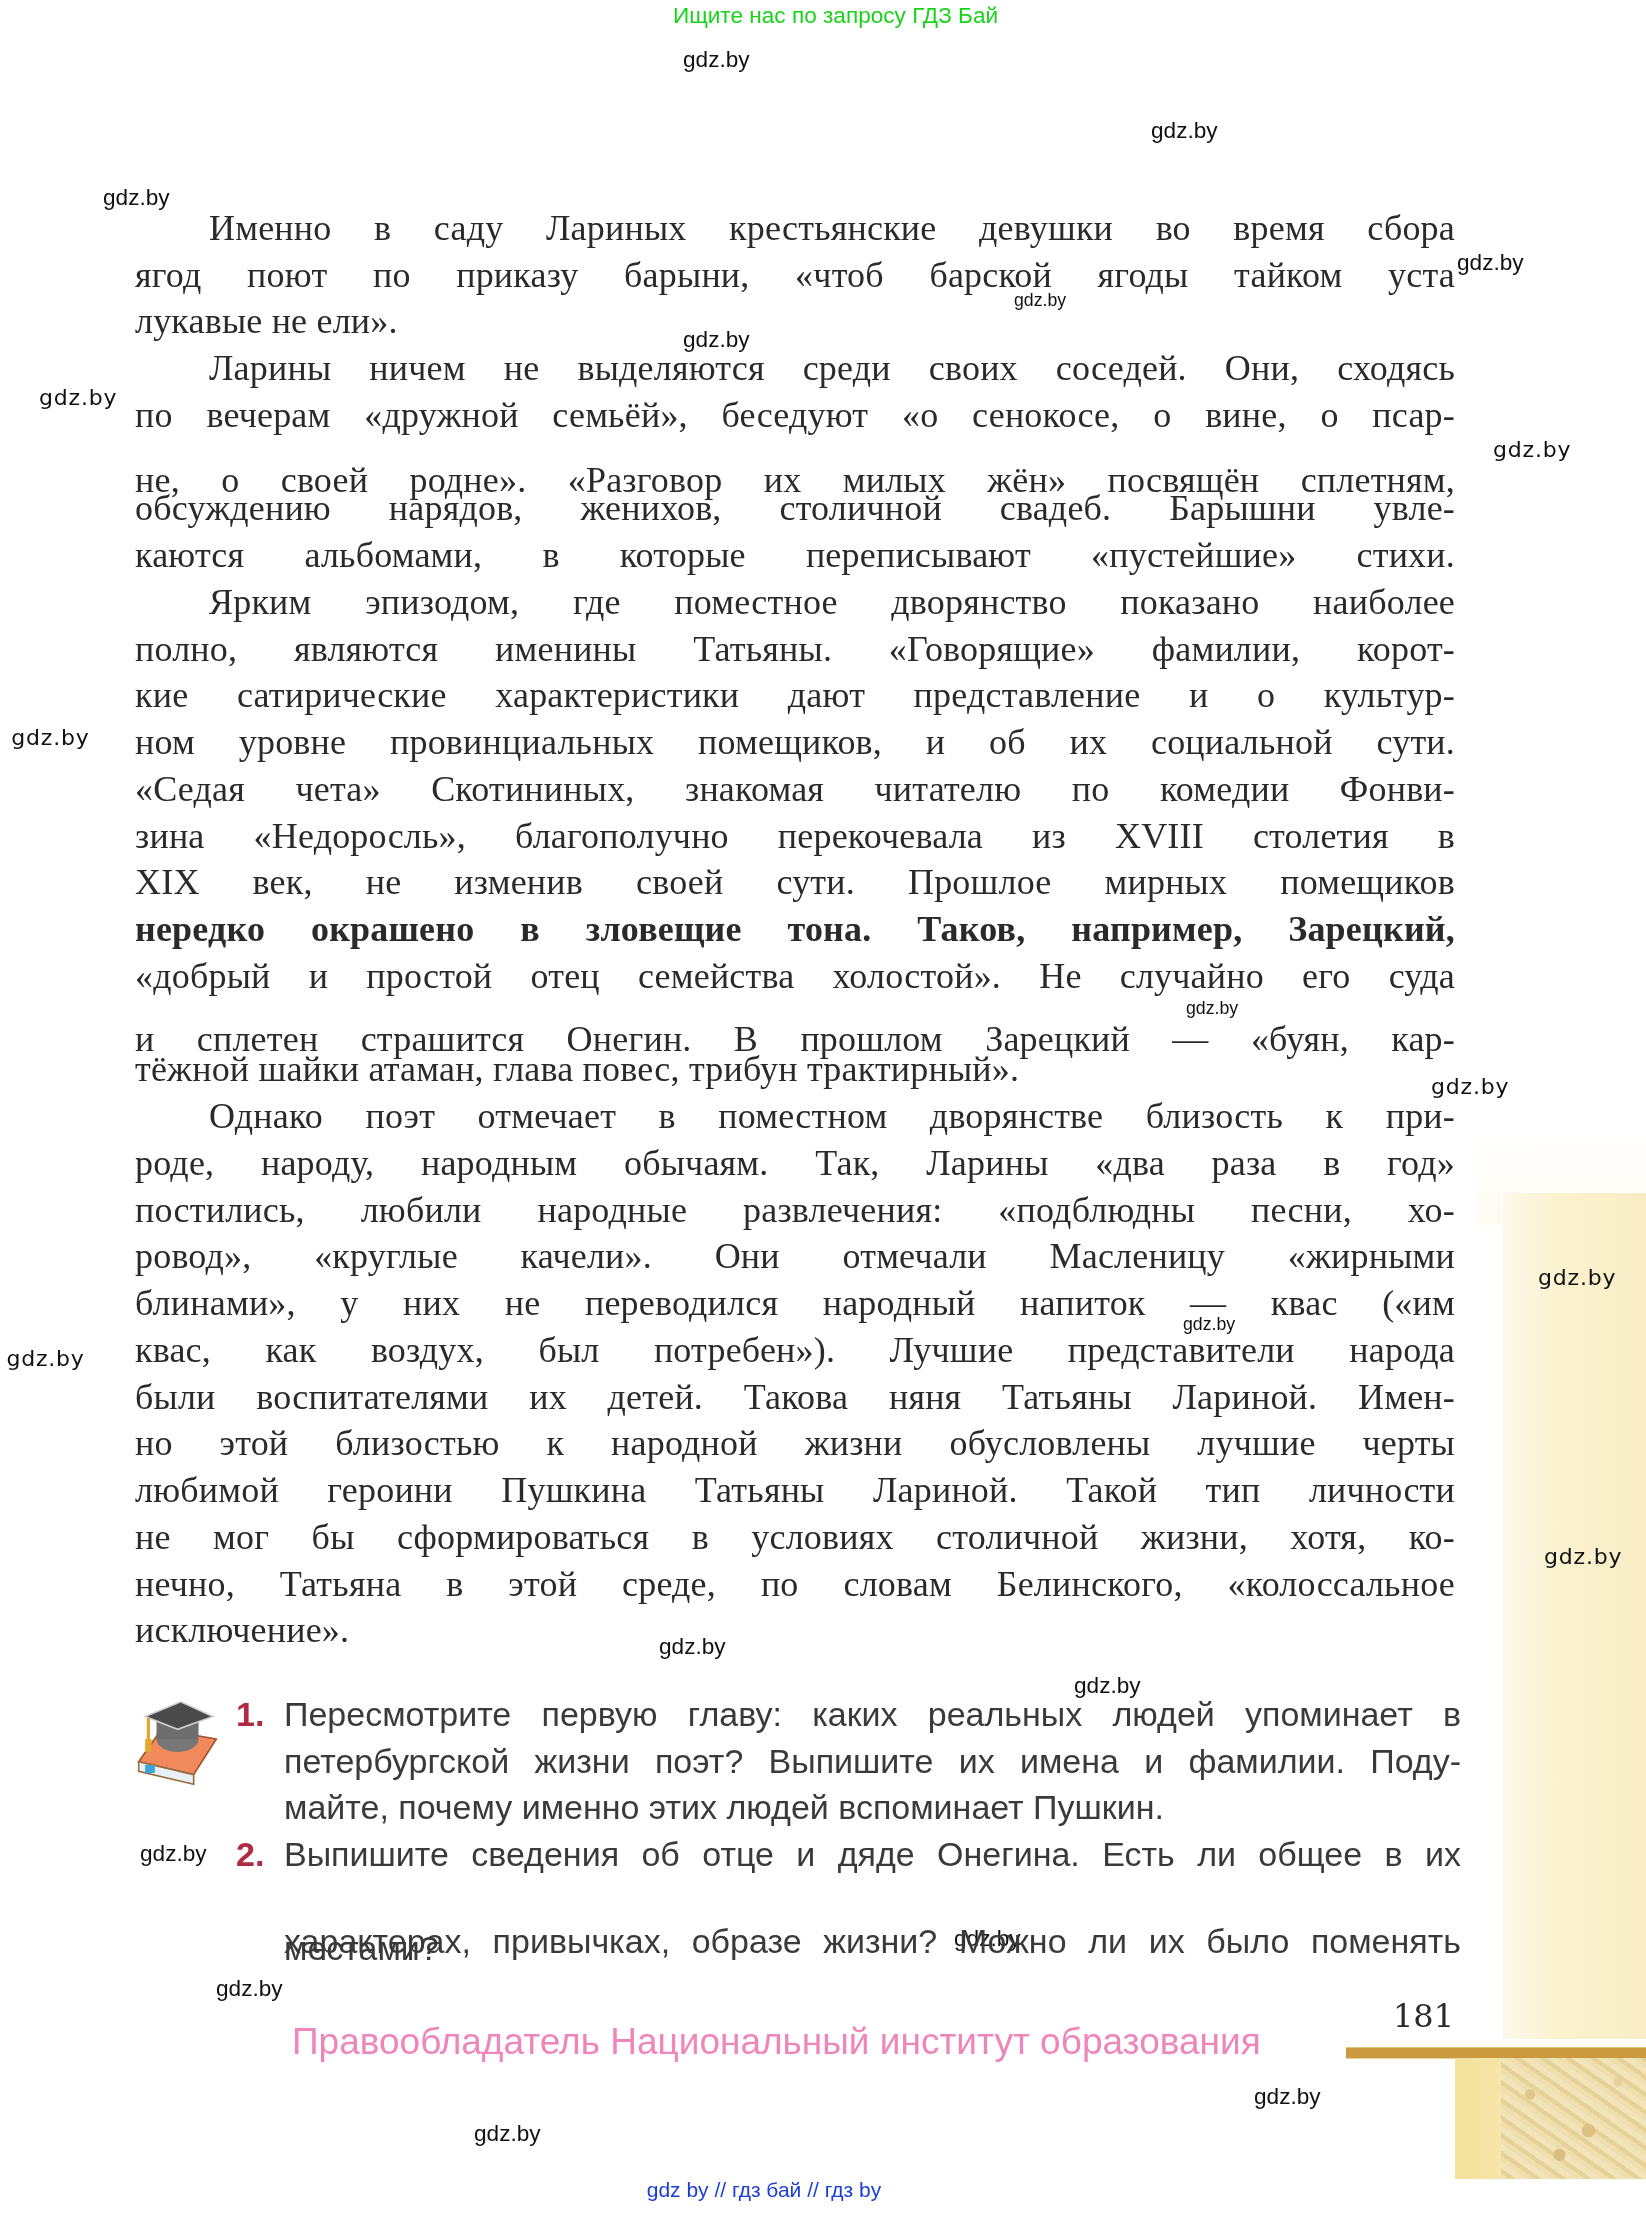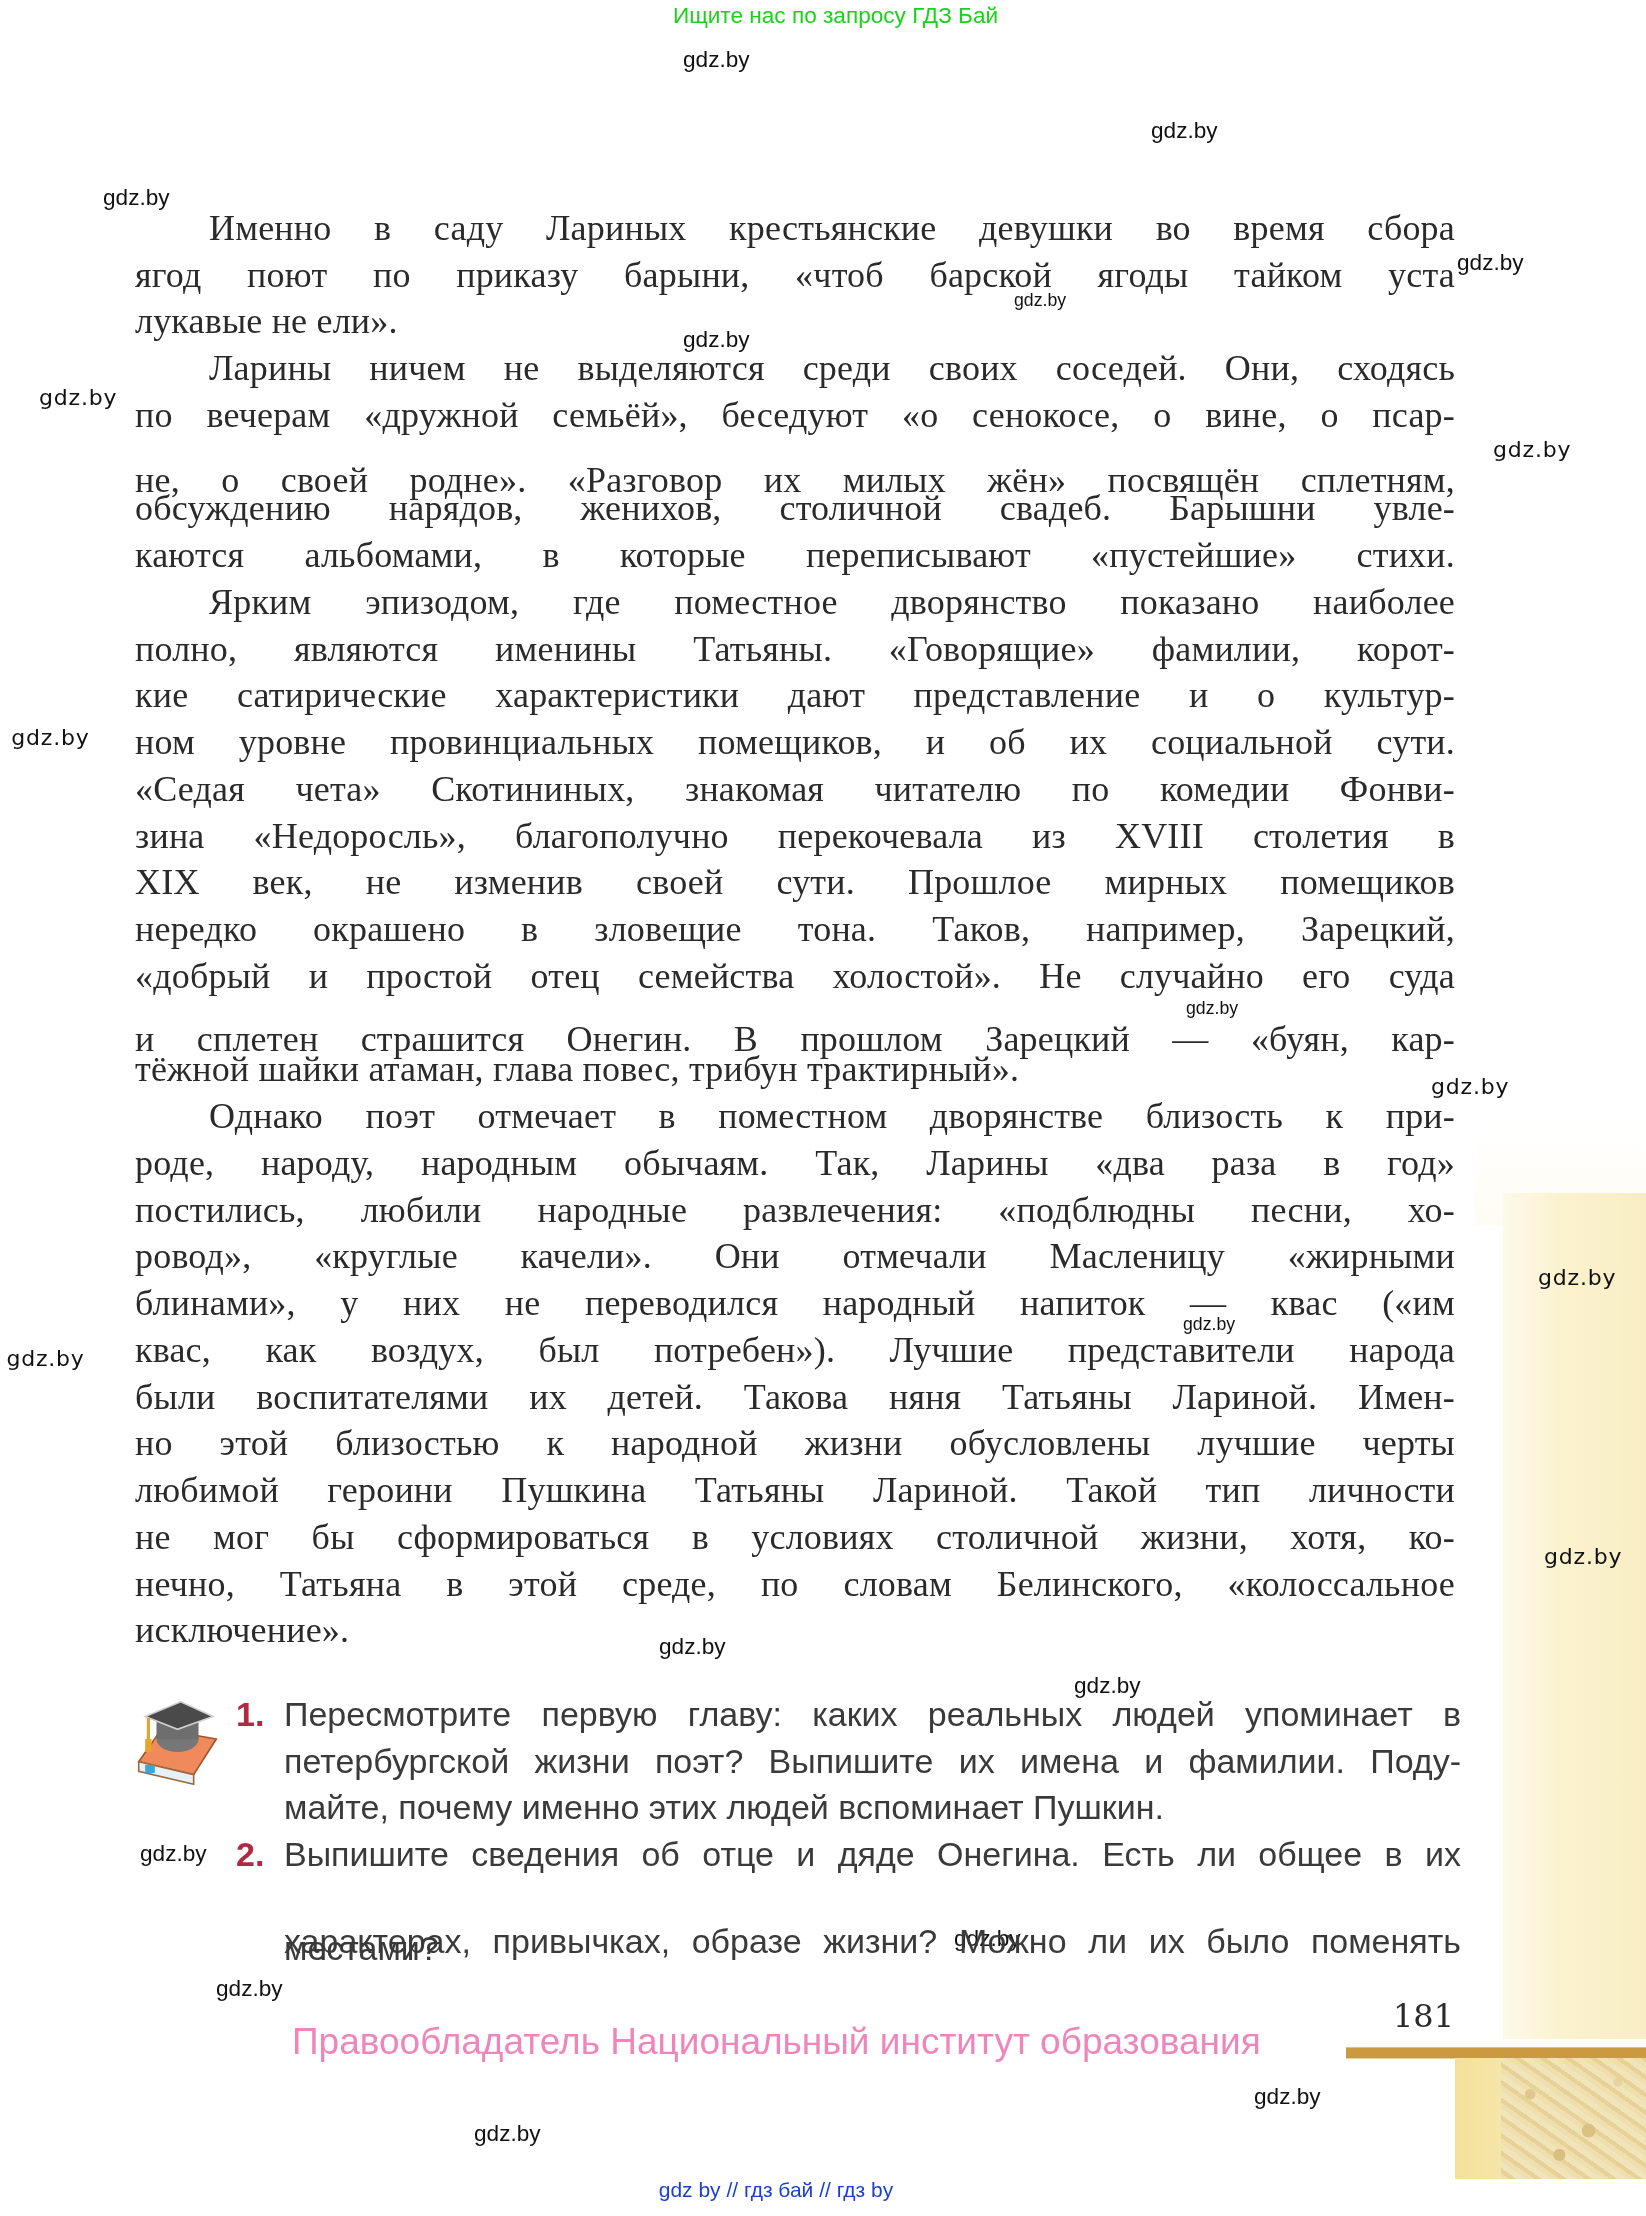--- a/index.html
+++ b/index.html
@@ -84,21 +84,21 @@
     .page-number {
       position: absolute; left: 1393px; top: 1997px;
       font-family: "DejaVu Serif", serif; font-size: 32px; color: #2a2a2a;
     }
     .rights {
       position: absolute; left: 292px; top: 2021px;
       font-family: "Liberation Sans", sans-serif; font-size: 37px; color: #ef86bb;
       white-space: nowrap;
     }
     .bottom-links {
-      position: absolute; left: 12px; width: 1528px; top: 2178px; text-align: center;
+      position: absolute; left: 0; width: 1528px; top: 2178px; text-align: center;
       font-family: "Liberation Sans", sans-serif; font-size: 21px; color: #1a3ed6;
     }
   </style>
 </head>
 <body>
 
 <div class="deco-fade"></div>
 <div class="deco-side"></div>
 <div class="deco-bar"></div>
 <div class="deco-curve"></div>
@@ -141,21 +141,21 @@
   <div class="line" style="top:280px;">обсуждению нарядов, женихов, столичной свадеб. Барышни увле-</div>
   <div class="line" style="top:327px;">каются альбомами, в которые переписывают «пустейшие» стихи.</div>
 
   <div class="line indent" style="top:374px;">Ярким эпизодом, где поместное дворянство показано наиболее</div>
   <div class="line" style="top:421px;">полно, являются именины Татьяны. «Говорящие» фамилии, корот-</div>
   <div class="line" style="top:467px;">кие сатирические характеристики дают представление и о культур-</div>
   <div class="line" style="top:514px;">ном уровне провинциальных помещиков, и об их социальной сути.</div>
   <div class="line" style="top:561px;">«Седая чета» Скотининых, знакомая читателю по комедии Фонви-</div>
   <div class="line" style="top:608px;">зина «Недоросль», благополучно перекочевала из XVIII столетия в</div>
   <div class="line" style="top:654px;">XIX век, не изменив своей сути. Прошлое мирных помещиков</div>
-  <div class="line" style="top:701px;">нередко окрашено в зловещие тона. Таков, например, Зарецкий,</div>
+  <div class="line" style="top:701px;font-weight:bold;">нередко окрашено в зловещие тона. Таков, например, Зарецкий,</div>
   <div class="line" style="top:748px;">«добрый и простой отец семейства холостой». Не случайно его суда</div>
   <div class="line" style="top:795px;margin-top:16px;">и сплетен страшится Онегин. В прошлом Зарецкий — «буян, кар-</div>
   <div class="line last" style="top:841px;">тёжной шайки атаман, глава повес, трибун трактирный».</div>
 
   <div class="line indent" style="top:888px;">Однако поэт отмечает в поместном дворянстве близость к при-</div>
   <div class="line" style="top:935px;">роде, народу, народным обычаям. Так, Ларины «два раза в год»</div>
   <div class="line" style="top:982px;">постились, любили народные развлечения: «подблюдны песни, хо-</div>
   <div class="line" style="top:1028px;">ровод», «круглые качели». Они отмечали Масленицу «жирными</div>
   <div class="line" style="top:1075px;">блинами», у них не переводился народный напиток — квас («им</div>
   <div class="line" style="top:1122px;">квас, как воздух, был потребен»). Лучшие представители народа</div>

